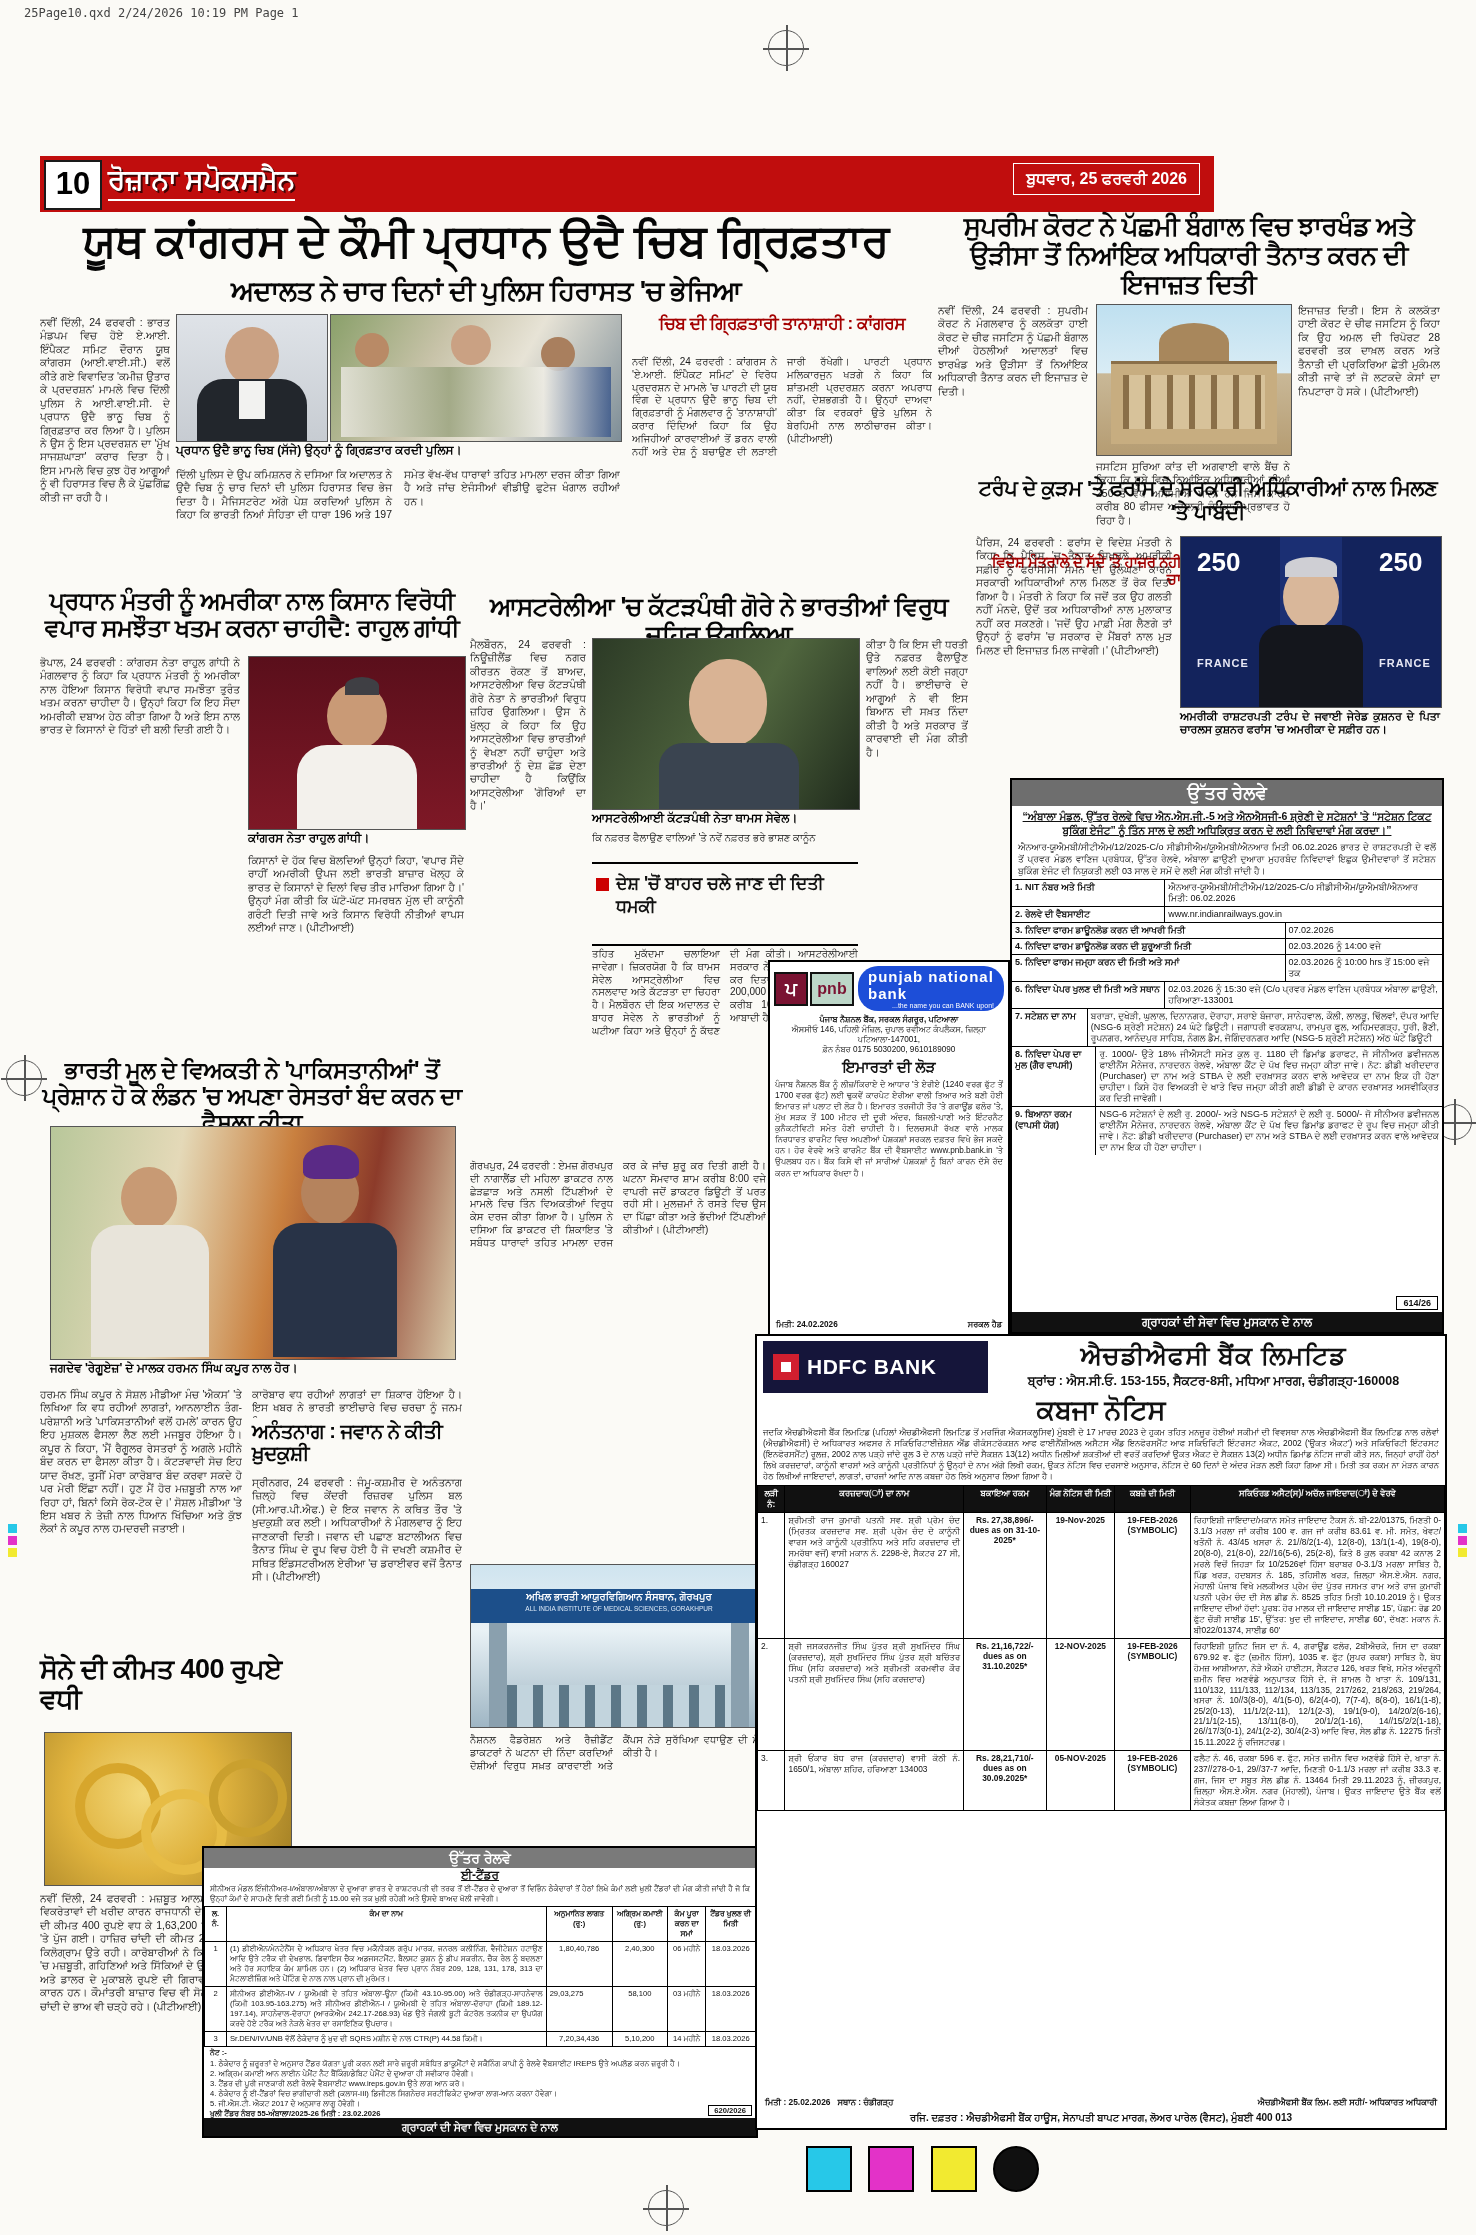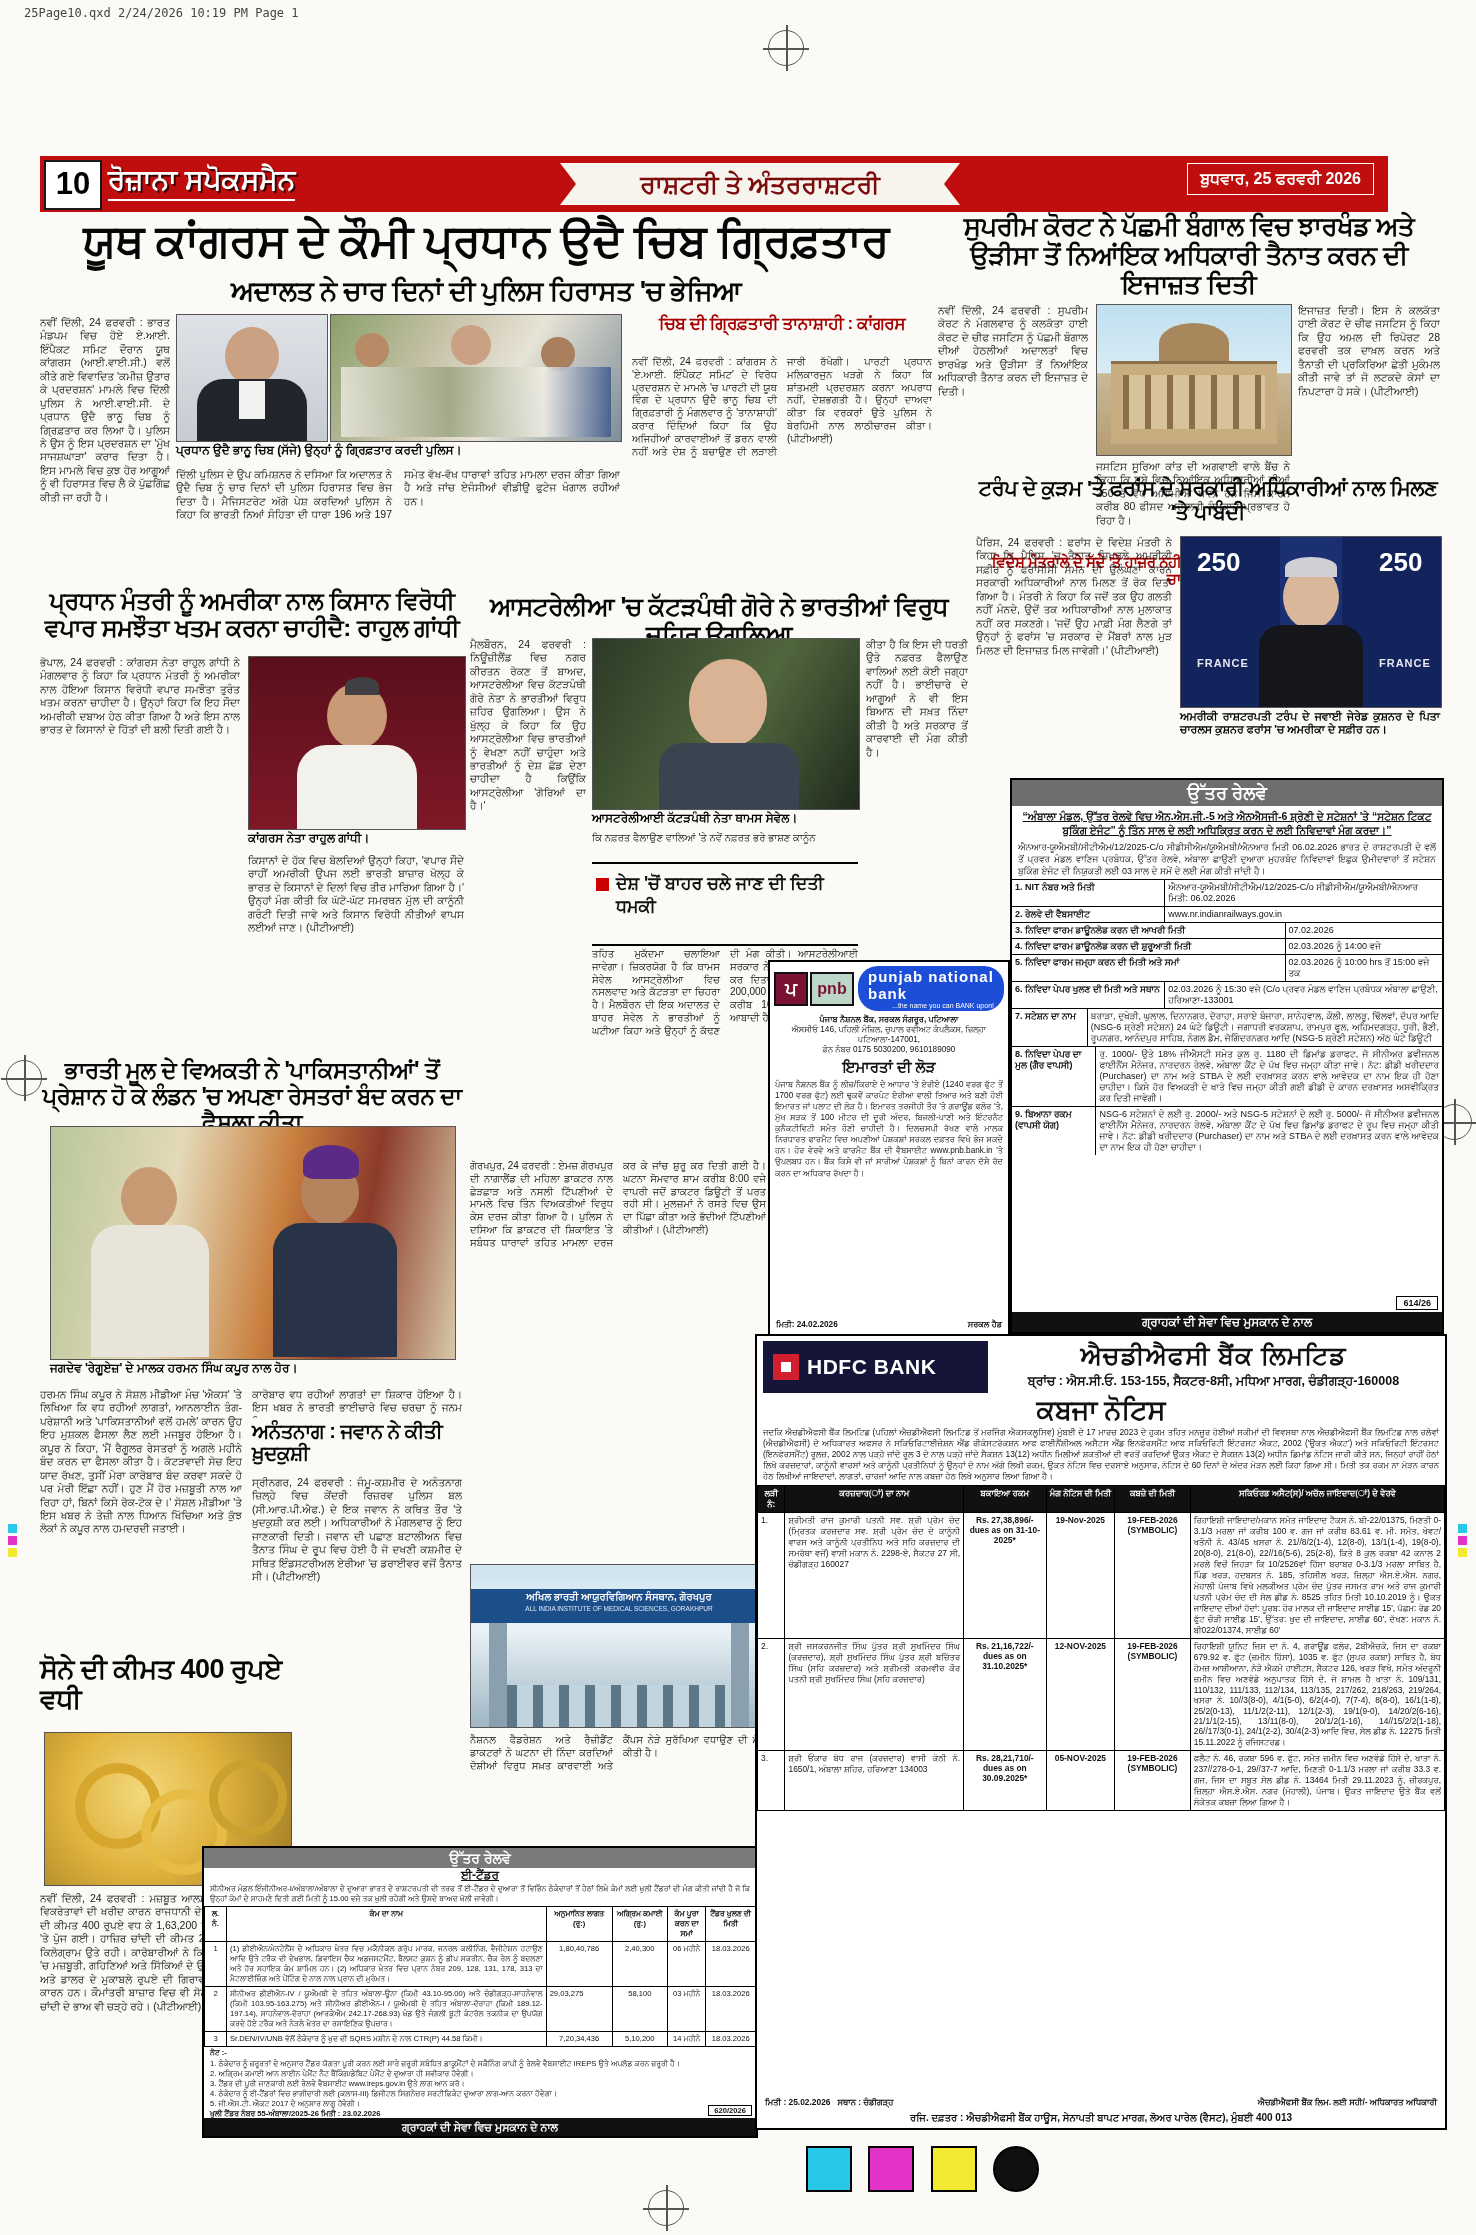--- a/index.html
+++ b/index.html
@@ -61,26 +61,23 @@
     <div class="tick" style="background:#e332c8"></div>
     <div class="tick" style="background:#f2ea30"></div>
   </div>
   <div class="abs" style="left:806px;top:2146px;">
     <div class="csq" style="background:#27c8e8"></div>
     <div class="csq" style="background:#e332c8"></div>
     <div class="csq" style="background:#f2ea30"></div>
     <div class="csq" style="background:#101010;border-radius:50%;"></div>
   </div>
 
-  <div class="abs mast" style="left:40px;top:156px;width:1348px;height:56px;">
+  <div class="abs mast" style="left:40px;top:156px;width:1174px;height:56px;">
     <div class="abs pgnum" style="left:4px;top:4px;width:54px;height:46px;">10</div>
     <div class="abs pname" style="left:68px;top:8px;">ਰੋਜ਼ਾਨਾ ਸਪੋਕਸਮੈਨ</div>
-    <div class="abs ribbon" style="left:520px;top:7px;width:400px;height:42px;">
-      <span>ਰਾਸ਼ਟਰੀ ਤੇ ਅੰਤਰਰਾਸ਼ਟਰੀ</span>
-    </div>
     <div class="abs mdate" style="right:14px;top:7px;">ਬੁਧਵਾਰ, 25 ਫਰਵਰੀ 2026</div>
   </div>
 
   <div class="abs hl" style="left:40px;top:216px;width:892px;font-size:45px;">ਯੂਥ ਕਾਂਗਰਸ ਦੇ ਕੌਮੀ ਪ੍ਰਧਾਨ ਉਦੈ ਚਿਬ ਗ੍ਰਿਫ਼ਤਾਰ</div>
   <div class="abs hl" style="left:40px;top:276px;width:892px;font-size:27px;">ਅਦਾਲਤ ਨੇ ਚਾਰ ਦਿਨਾਂ ਦੀ ਪੁਲਿਸ ਹਿਰਾਸਤ 'ਚ ਭੇਜਿਆ</div>
   <div class="abs body-txt just" style="left:40px;top:316px;width:130px;height:258px;overflow:hidden;">ਨਵੀਂ ਦਿੱਲੀ, 24 ਫਰਵਰੀ : ਭਾਰਤ ਮੰਡਪਮ ਵਿਚ ਹੋਏ ਏ.ਆਈ. ਇੰਪੈਕਟ ਸਮਿਟ ਦੌਰਾਨ ਯੂਥ ਕਾਂਗਰਸ (ਆਈ.ਵਾਈ.ਸੀ.) ਵਲੋਂ ਕੀਤੇ ਗਏ ਵਿਵਾਦਿਤ 'ਕਮੀਜ਼ ਉਤਾਰ ਕੇ ਪ੍ਰਦਰਸ਼ਨ' ਮਾਮਲੇ ਵਿਚ ਦਿੱਲੀ ਪੁਲਿਸ ਨੇ ਆਈ.ਵਾਈ.ਸੀ. ਦੇ ਪ੍ਰਧਾਨ ਉਦੈ ਭਾਨੂ ਚਿਬ ਨੂੰ ਗ੍ਰਿਫ਼ਤਾਰ ਕਰ ਲਿਆ ਹੈ। ਪੁਲਿਸ ਨੇ ਉਸ ਨੂੰ ਇਸ ਪ੍ਰਦਰਸ਼ਨ ਦਾ 'ਮੁੱਖ ਸਾਜਸ਼ਘਾੜਾ' ਕਰਾਰ ਦਿਤਾ ਹੈ। ਇਸ ਮਾਮਲੇ ਵਿਚ ਕੁਝ ਹੋਰ ਆਗੂਆਂ ਨੂੰ ਵੀ ਹਿਰਾਸਤ ਵਿਚ ਲੈ ਕੇ ਪੁੱਛਗਿੱਛ ਕੀਤੀ ਜਾ ਰਹੀ ਹੈ।</div>
 
   <div class="abs ph" style="left:176px;top:314px;width:150px;height:126px;background:linear-gradient(180deg,#dfe3e8,#c7ccd2);">
     <div style="left:48px;top:12px;width:54px;height:58px;border-radius:50%;background:#caa183;"></div>
     <div style="left:20px;top:64px;width:110px;height:62px;border-radius:26px 26px 0 0;background:#22262c;"></div>

